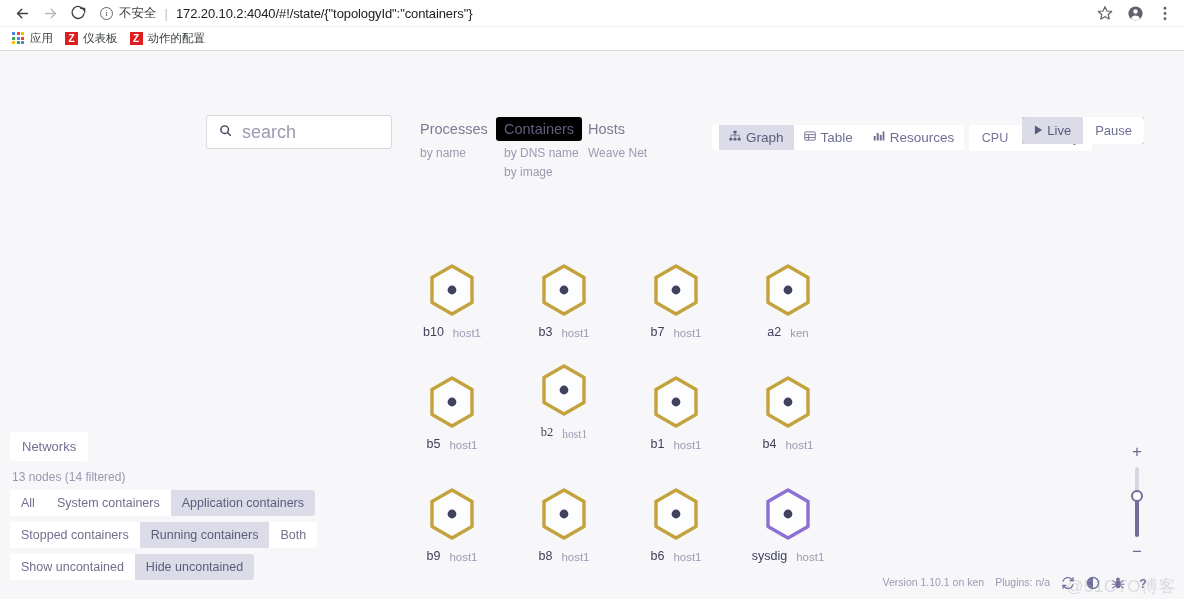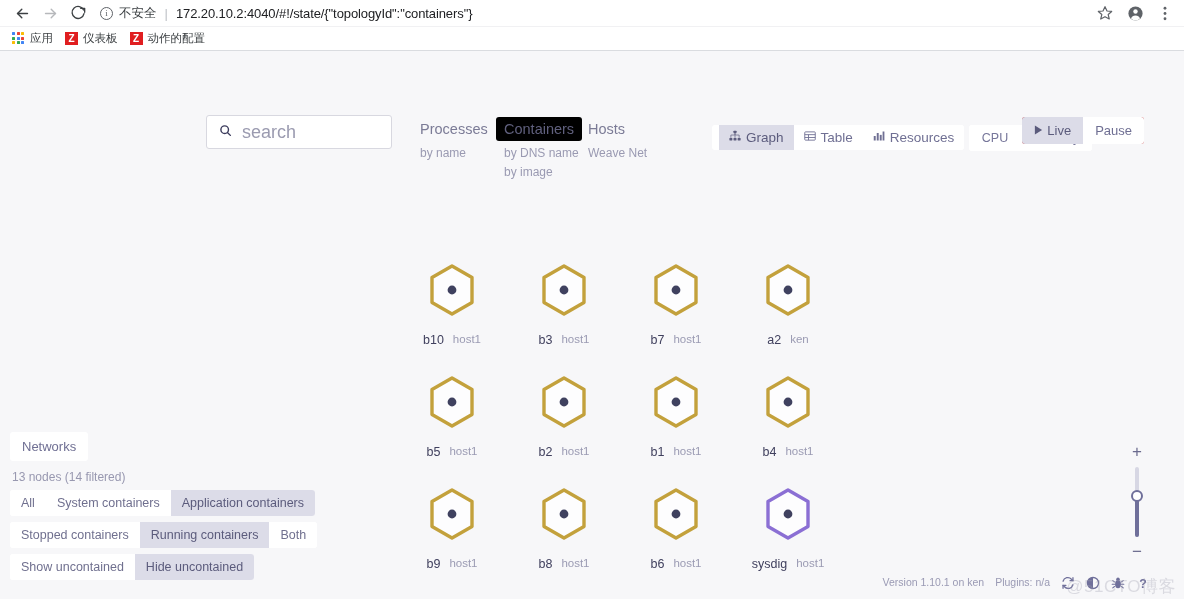--- a/index.html
+++ b/index.html
@@ -138,21 +138,21 @@
   
   .timectl { position: absolute; right: 40px; top: 66px; display: inline-flex; background: #b91c1c; border-radius: 3px; overflow: hidden; }
   .tbtn { font-size: 13px; color: #6f6f93; padding: 6px 12px; display: flex; align-items: center; gap: 4px; cursor: pointer; background: #fff; }
   .tbtn.selected { background: #dcdce8; color: #5b5b7c; }
 
   
   .graph { position: absolute; inset: 0; }
   .node { position: absolute; width: 96px; text-align: center; }
   .hexwrap { display: flex; justify-content: center; }
   .node-labels {
-    margin-top: 16px; display: flex; align-items: flex-start; justify-content: center; gap: 9px;
+    margin-top: 8px; display: flex; align-items: flex-end; justify-content: center; gap: 9px;
     white-space: nowrap;
   }
   .node-label { font-size: 12.5px; color: #40405e; }
   .node-sublabel { font-size: 11.5px; color: #9b9bb3; }
 
   
   .topo-options { position: absolute; left: 10px; bottom: 14px; width: 320px; }
   .networks-btn {
     display: inline-block; background: #fff; color: #6f6f93;
     font-size: 13px; padding: 7px 12px; border-radius: 3px; cursor: pointer;
@@ -412,21 +412,21 @@
           <svg width="50" height="54" viewBox="0 0 50 54">
             <polygon points="25,3 45,14.5 45,39.5 25,51 5,39.5 5,14.5" fill="#fdfdfe" stroke="#c3a13c" stroke-width="3.4" stroke-linejoin="round"></polygon>
             <circle cx="25" cy="27" r="4.4" fill="#3f415f"></circle>
           </svg>
         </div>
         <div class="node-labels">
           <span class="node-label">b5</span>
           <span class="node-sublabel">host1</span>
         </div>
       </div>
-      <div class="node" style="left: 516px; top: 324px;">
+      <div class="node" style="left: 516px; top: 312px; font-family: Liberation Serif, serif;">
         <div class="hexwrap">
           <svg width="50" height="54" viewBox="0 0 50 54">
             <polygon points="25,3 45,14.5 45,39.5 25,51 5,39.5 5,14.5" fill="#fdfdfe" stroke="#c3a13c" stroke-width="3.4" stroke-linejoin="round"></polygon>
             <circle cx="25" cy="27" r="4.4" fill="#3f415f"></circle>
           </svg>
         </div>
         <div class="node-labels">
           <span class="node-label">b2</span>
           <span class="node-sublabel">host1</span>
         </div>

